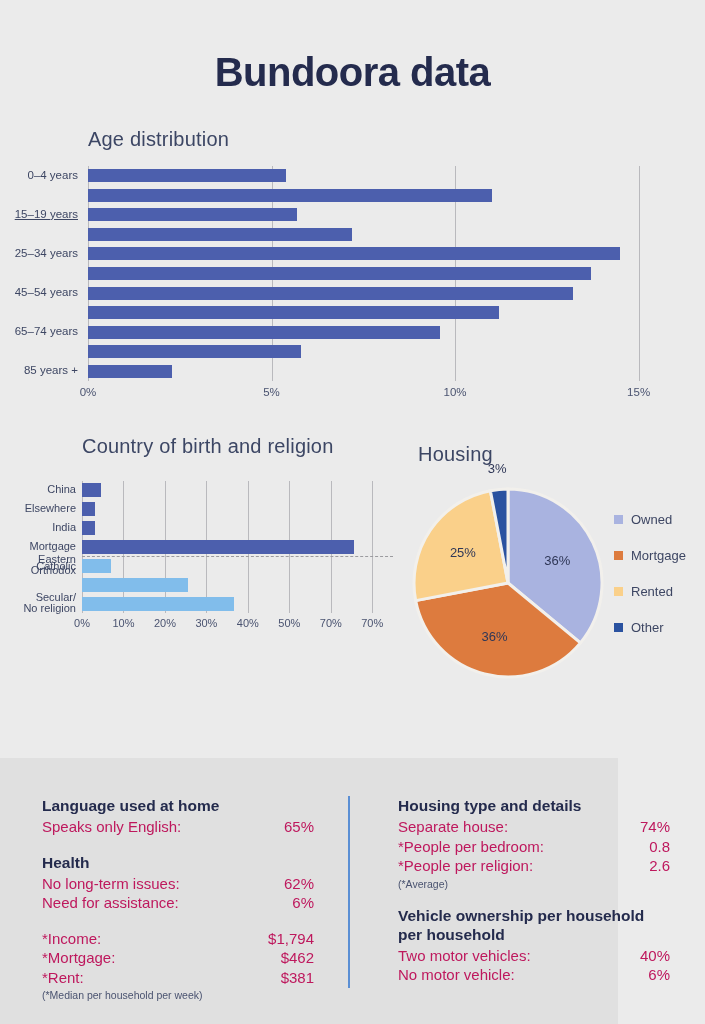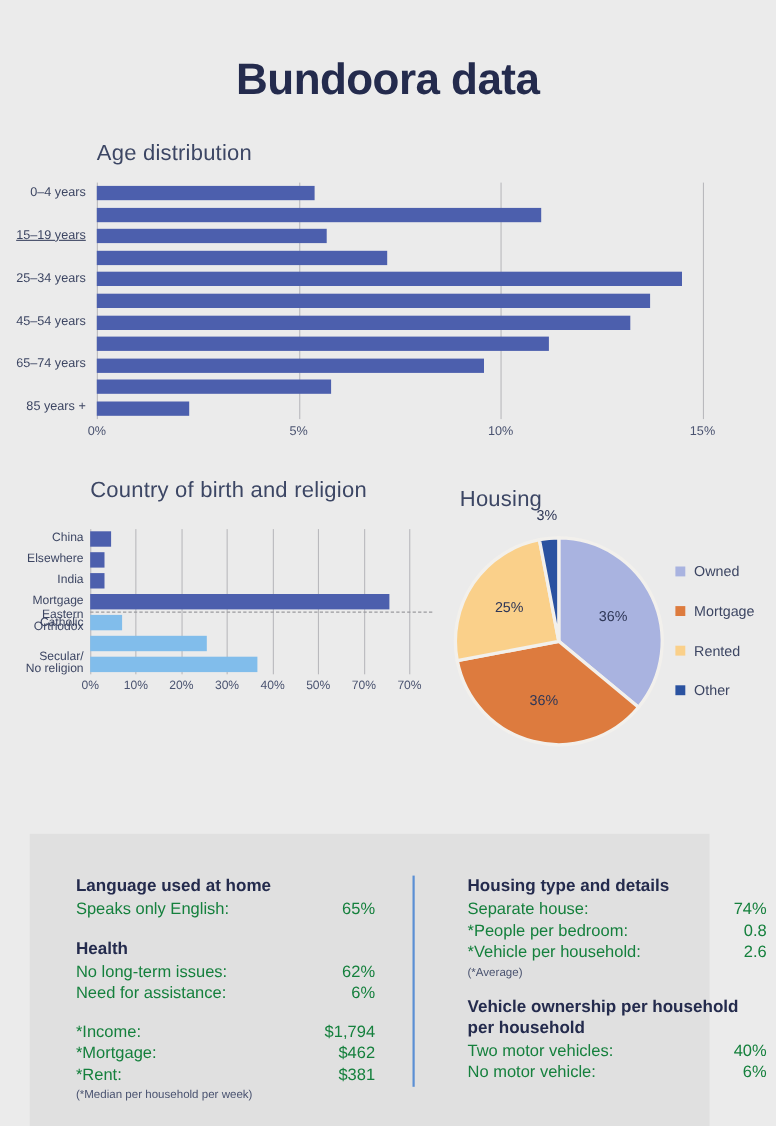--- a/index.html
+++ b/index.html
@@ -102,36 +102,35 @@
   .legend-item{
     display:flex;align-items:center;margin-bottom:24px;height:12px;
   }
   .legend-sw{width:9px;height:9px;margin-right:8px;flex:0 0 auto;}
   .legend-txt{font-size:13px;color:#3d4663;white-space:nowrap;}
 
   
   .bottom{
     position:absolute;left:0;top:758px;width:618px;height:266px;
     background:#e0e0e0;
-    margin-left:27px;
   }
   .divider{
     position:absolute;left:348px;top:38px;width:2px;height:192px;
     background:#5b8fd4;
   }
   .col-left{position:absolute;left:42px;top:38px;width:272px;}
   .col-right{position:absolute;left:398px;top:38px;width:272px;}
   .blk{margin-bottom:16px;}
   .blk-title{
     font-size:15.5px;font-weight:bold;color:#242b4d;margin-bottom:2px;
     line-height:19px;
   }
   .kv{
     display:flex;justify-content:space-between;align-items:baseline;
-    font-size:15px;color:#15803d;line-height:19.5px;
+    font-size:15px;color:#be185d;line-height:19.5px;
   }
   .kv .k{white-space:nowrap;}
   .kv .v{white-space:nowrap;}
   .note{font-size:10.5px;color:#4a5370;margin-top:2px;}
 </style>
 </head>
 <body>
 
 <div class="page">
 
@@ -333,21 +332,21 @@
           <div class="blk-title">Housing type and details</div>
           <div class="kv">
             <span class="k">Separate house:</span>
             <span class="v">74%</span>
           </div>
           <div class="kv">
             <span class="k">*People per bedroom:</span>
             <span class="v">0.8</span>
           </div>
           <div class="kv">
-            <span class="k">*Vehicle per household:</span>
+            <span class="k">*People per religion:</span>
             <span class="v">2.6</span>
           </div>
           <div class="note">(*Average)</div>
         </div>
         <div class="blk">
           <div class="blk-title">Vehicle ownership per household per household</div>
           <div class="kv">
             <span class="k">Two motor vehicles:</span>
             <span class="v">40%</span>
           </div>

